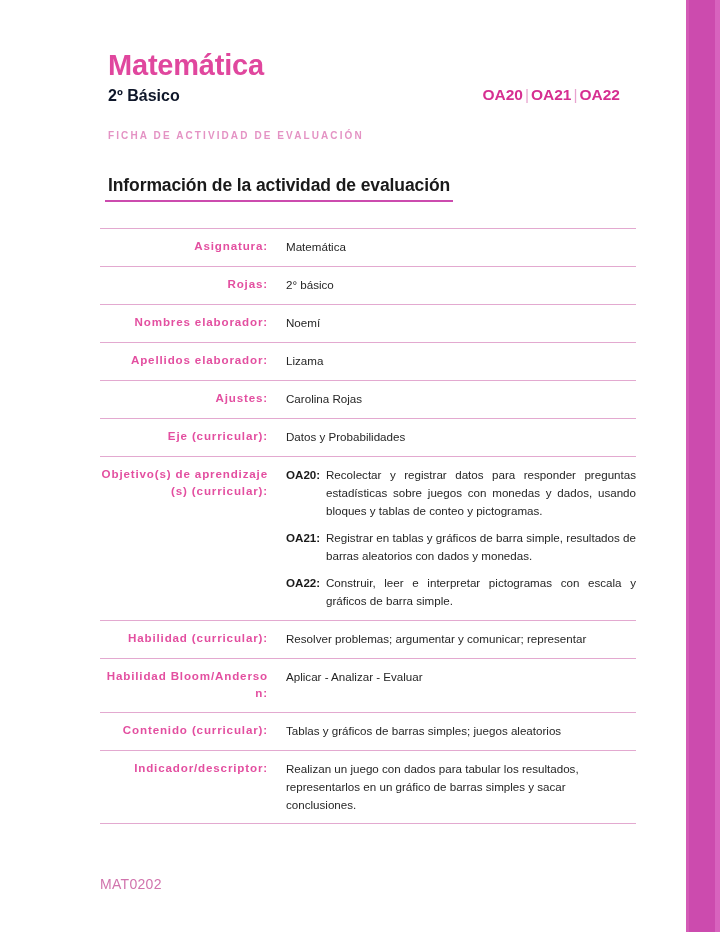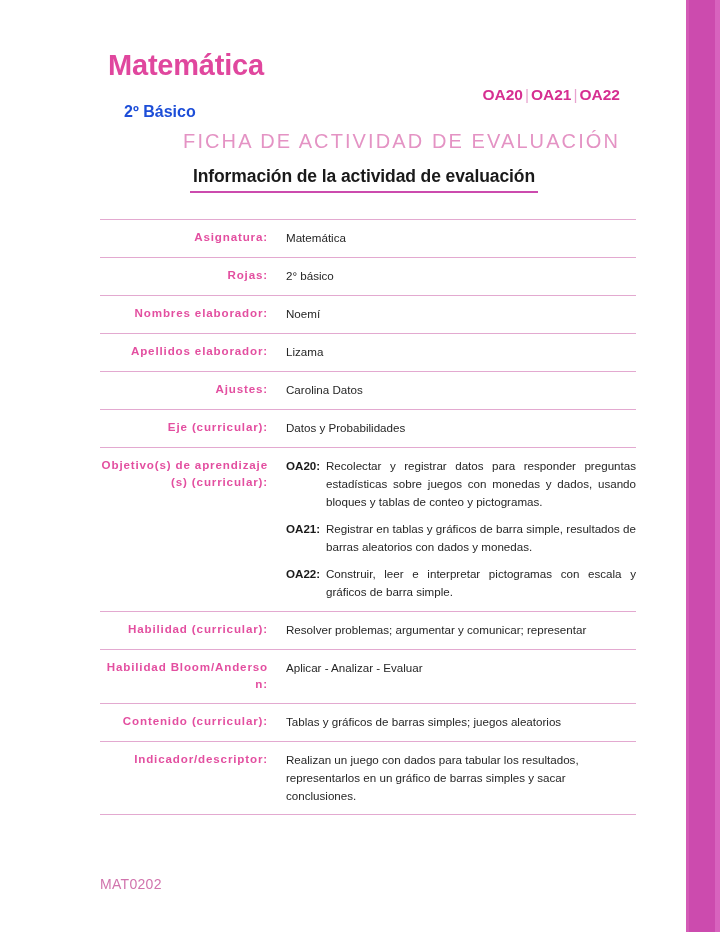--- a/index.html
+++ b/index.html
@@ -72,53 +72,52 @@
     margin: 0;
   }
   .sub-row {
     position: relative;
     margin-top: 6px;
     height: 22px;
   }
   .doc-subtitle {
     font-size: 16px;
     font-weight: bold;
-    color: #1d4ed8;
+    color: #0f172a;
     line-height: 1.2;
-    margin: 16px;
+    margin: 0;
     display: inline-block;
   }
   .oa-codes {
     position: absolute;
     right: 0;
     top: 0;
     font-size: 15.5px;
     font-weight: bold;
     color: #d62f91;
     white-space: nowrap;
   }
   .oa-codes .sep {
     color: #e8a3cf;
     font-weight: normal;
     padding: 0 2px;
   }
 
   .ficha-line {
     margin-top: 22px;
-    text-align: right;
-    font-size: 20px;
+    text-align: left;
+    font-size: 10px;
     color: #e493c4;
     letter-spacing: 2.1px;
-    font-weight: normal;
+    font-weight: bold;
     white-space: nowrap;
   }
 
   .info-heading-wrap {
-    margin-top: 13px;
-    text-align: center;
+    margin-top: 34px;
   }
   .info-heading {
     display: inline-block;
     font-size: 17.5px;
     font-weight: bold;
     color: #1a1a1a;
     letter-spacing: -0.1px;
     padding-bottom: 6px;
     position: relative;
   }
@@ -246,21 +245,21 @@
         <td class="value-cell">Noemí</td>
       </tr>
 
       <tr>
         <td class="label-cell">Apellidos elaborador:</td>
         <td class="value-cell">Lizama</td>
       </tr>
 
       <tr>
         <td class="label-cell">Ajustes:</td>
-        <td class="value-cell">Carolina Datos</td>
+        <td class="value-cell">Carolina Rojas</td>
       </tr>
 
       <tr>
         <td class="label-cell">Eje (curricular):</td>
         <td class="value-cell">Datos y Probabilidades</td>
       </tr>
 
       <tr>
         <td class="label-cell">Objetivo(s) de aprendizaje(s) (curricular):</td>
         <td class="value-cell">

